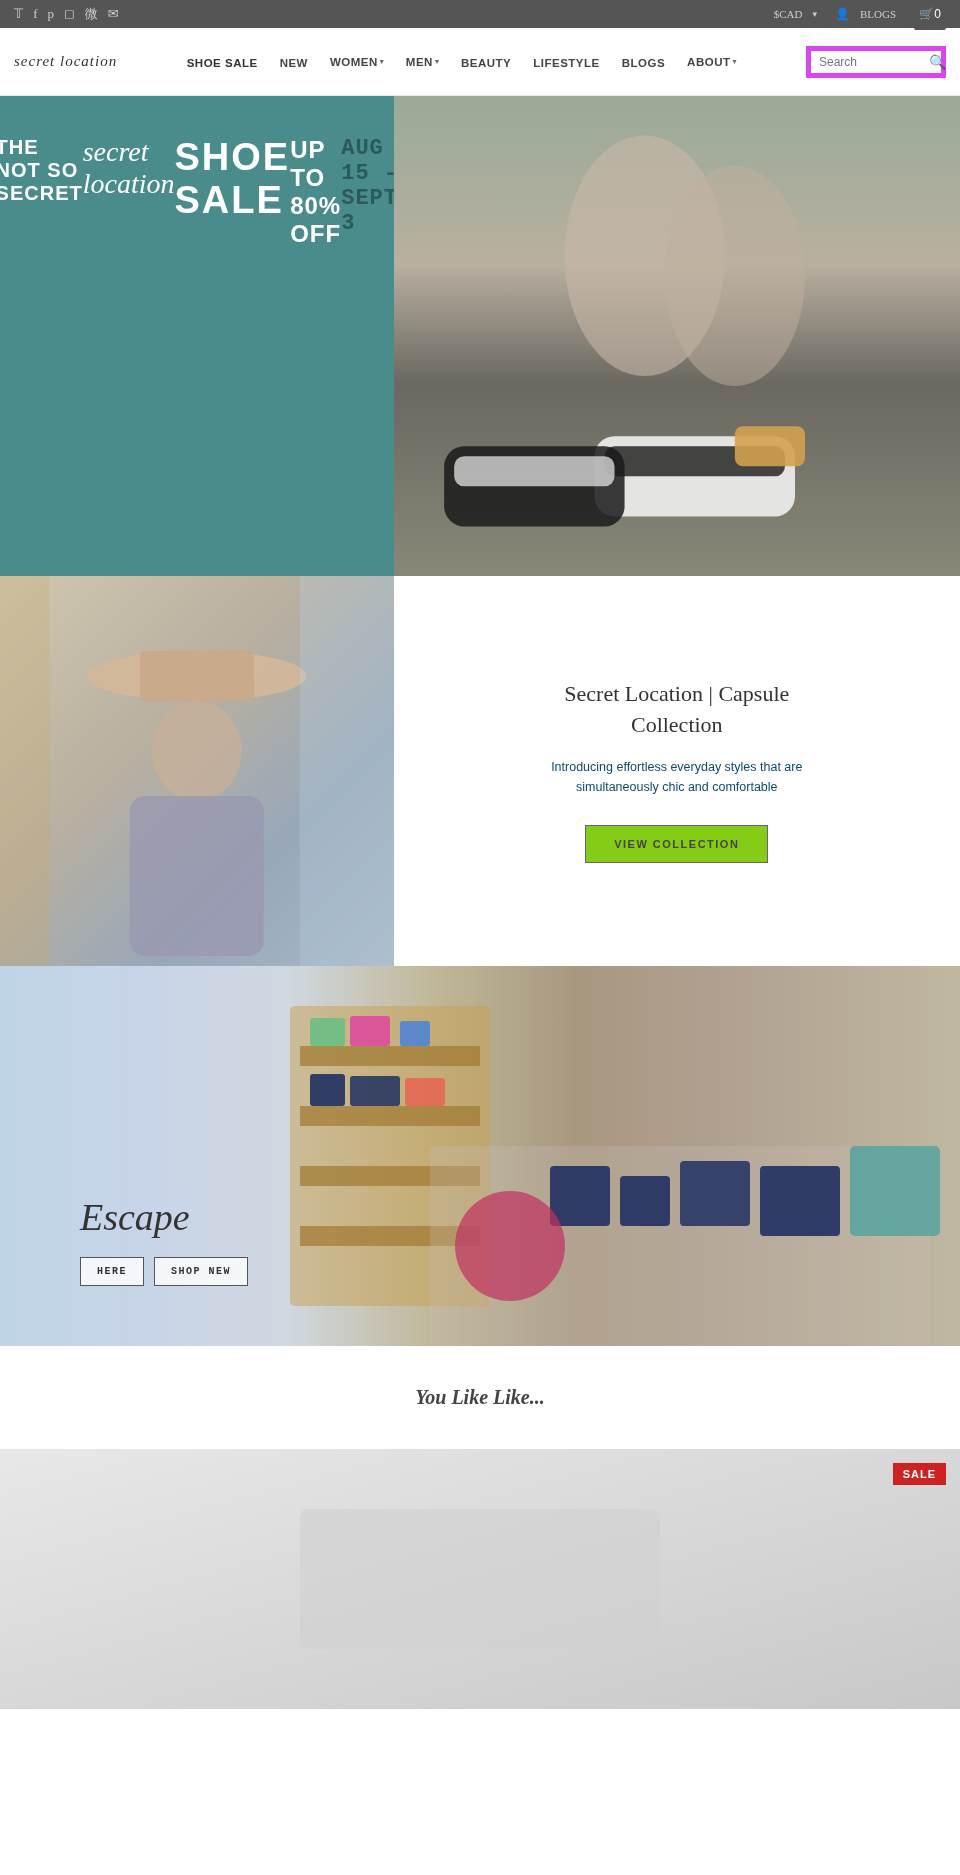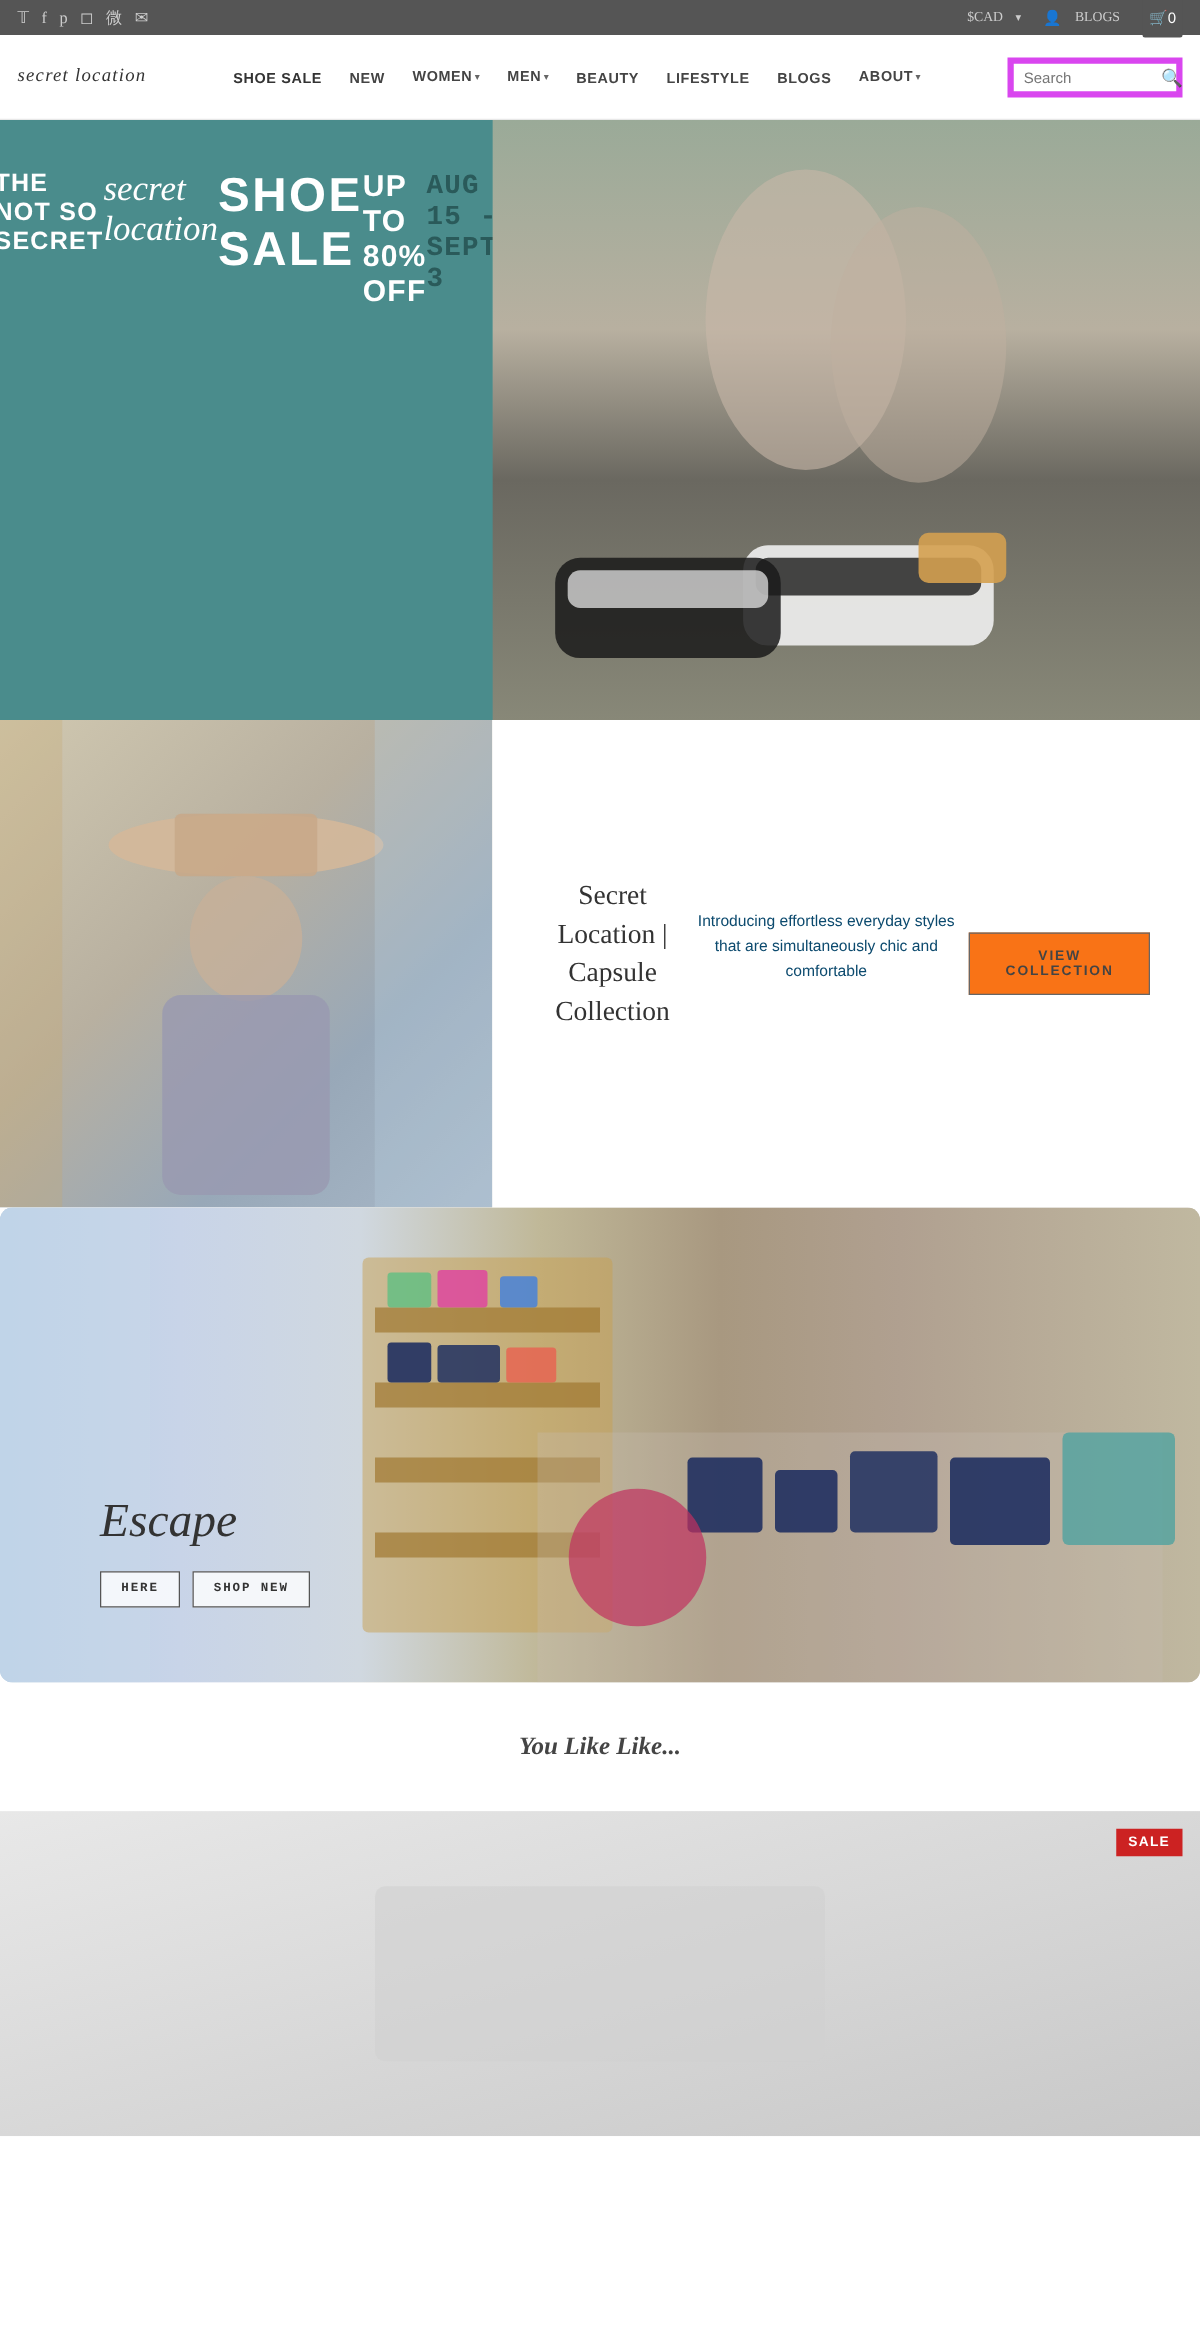--- a/index.html
+++ b/index.html
@@ -155,21 +155,21 @@
       display: flex;
       height: 390px;
     }
     .capsule-left {
       width: 41%;
       overflow: hidden;
     }
     .capsule-right {
       width: 59%;
       display: flex;
-      flex-direction: row;
+      flex-direction: column;
       align-items: center;
       justify-content: center;
       padding: 40px;
       background: #fff;
       text-align: center;
     }
     .capsule-title {
       font-family: 'Georgia', serif;
       font-size: 22px;
       color: #333;
@@ -185,31 +185,30 @@
       margin-bottom: 28px;
     }
     .capsule-btn {
       border: 1.5px solid #666;
       padding: 12px 28px;
       font-family: Arial, sans-serif;
       font-size: 11px;
       letter-spacing: 1.5px;
       text-transform: uppercase;
       color: #444;
-      background: #f97316;
+      background: #84cc16;
       cursor: pointer;
       font-weight: 600;
     }
 
     
     .escape-section {
       position: relative;
       height: 380px;
       overflow: hidden;
-      border-radius: 10px;
     }
     .escape-overlay {
       position: absolute;
       top: 0; left: 0; right: 0; bottom: 0;
       display: flex;
       flex-direction: column;
       justify-content: flex-end;
       padding: 0 0 60px 80px;
     }
     .escape-text {

